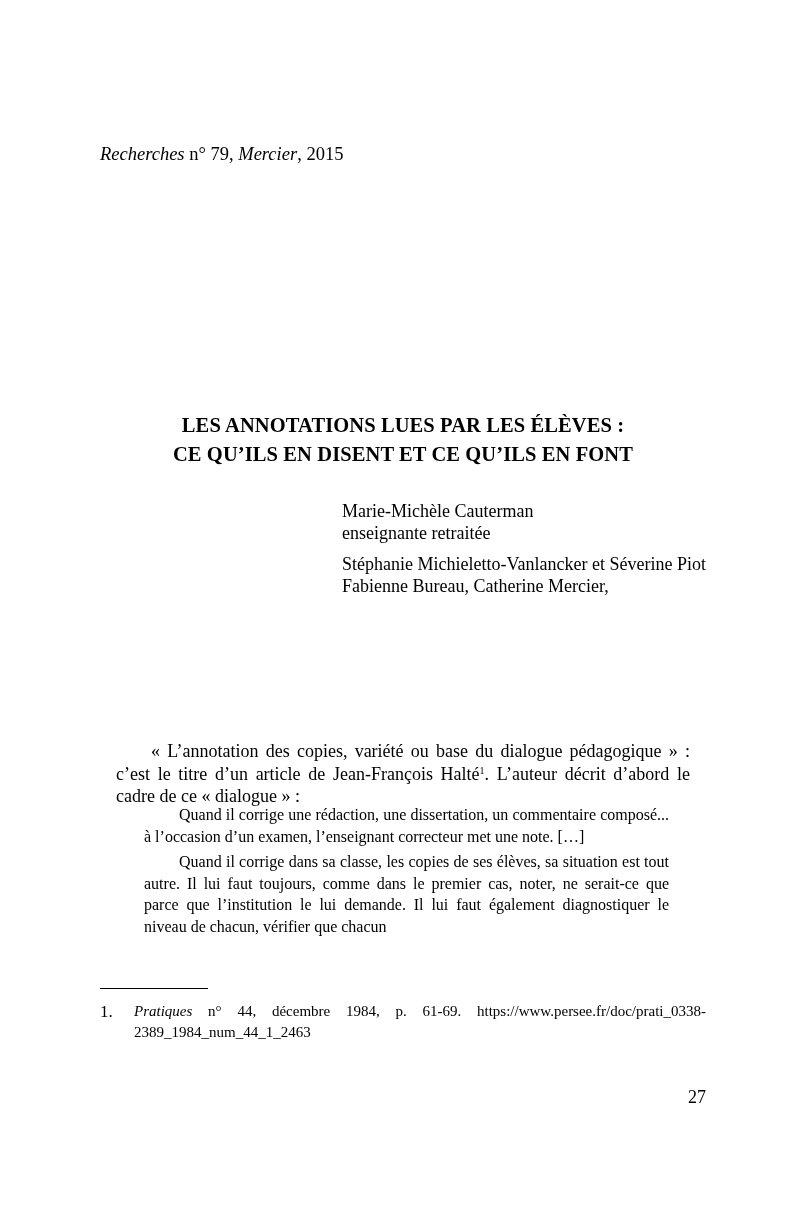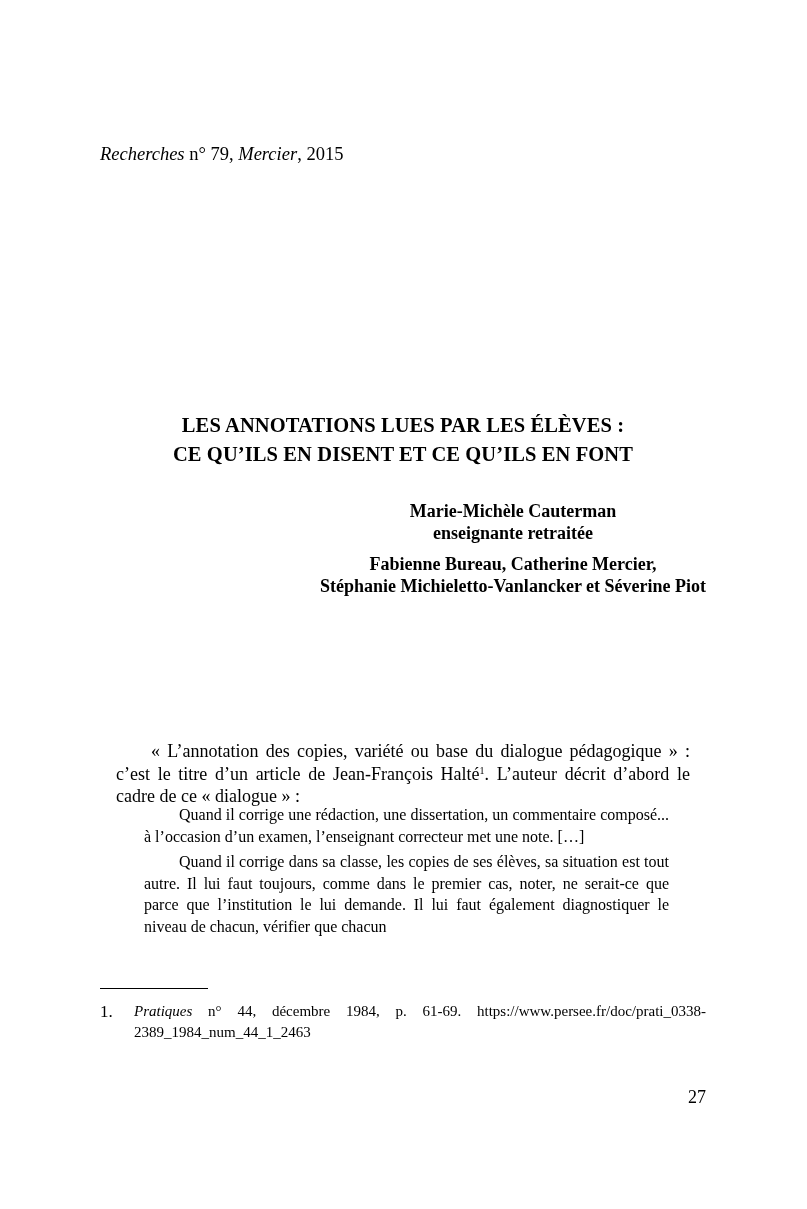--- a/index.html
+++ b/index.html
@@ -11,21 +11,21 @@
     .abs { position: absolute; }
     .running-head {
       left: 100px; top: 142px; font-size: 18.5px; line-height: 24px; white-space: nowrap;
     }
     .running-head i { }
     .title {
       left: 100px; width: 606px; top: 367px; text-align: center;
       font-weight: bold; font-size: 20.5px; line-height: 29px; letter-spacing: 0.1px; margin-top: 44px;
     }
     .authors {
-      right: 101px; top: 500px; text-align: center; font-size: 18px; line-height: 22px; font-weight: bold;
+      right: 101px; top: 500px; text-align: left; font-size: 18px; line-height: 22px;
     }
     .authors .gap { height: 9px; }
     .body-text {
       left: 100px; width: 606px; top: 724px; font-size: 18px; line-height: 22.5px;
       text-align: justify;
     }
     .body-text p { margin: 16px; text-indent: 35px; }
     .body-text sup { font-size: 10px; vertical-align: 6px; line-height: 0; }
     .quote {
       left: 140px; width: 533px; top: 800px; font-size: 16px; line-height: 21.5px;
@@ -54,22 +54,22 @@
 
 <div class="abs title">
   <div>LES ANNOTATIONS LUES PAR LES ÉLÈVES :</div>
   <div>CE QU’ILS EN DISENT ET CE QU’ILS EN FONT</div>
 </div>
 
 <div class="abs authors">
   <div>Marie-Michèle Cauterman</div>
   <div>enseignante retraitée</div>
   <div class="gap"></div>
+  <div>Stéphanie Michieletto-Vanlancker et Séverine Piot</div>
   <div>Fabienne Bureau, Catherine Mercier,</div>
-  <div>Stéphanie Michieletto-Vanlancker et Séverine Piot</div>
 </div>
 
 <div class="abs body-text">
   <p><span>« L’annotation des copies, variété ou base du dialogue pédagogique » : c’est le titre d’un article de Jean-François Halté</span><sup>1</sup><span>. L’auteur décrit d’abord le cadre de ce « dialogue » :</span></p>
 </div>
 
 <div class="abs quote">
   <p>Quand il corrige une rédaction, une dissertation, un commentaire composé... à l’occasion d’un examen, l’enseignant correcteur met une note. […]</p>
   <p>Quand il corrige dans sa classe, les copies de ses élèves, sa situation est tout autre. Il lui faut toujours, comme dans le premier cas, noter, ne serait-ce que parce que l’institution le lui demande. Il lui faut également diagnostiquer le niveau de chacun, vérifier que chacun</p>
 </div>

